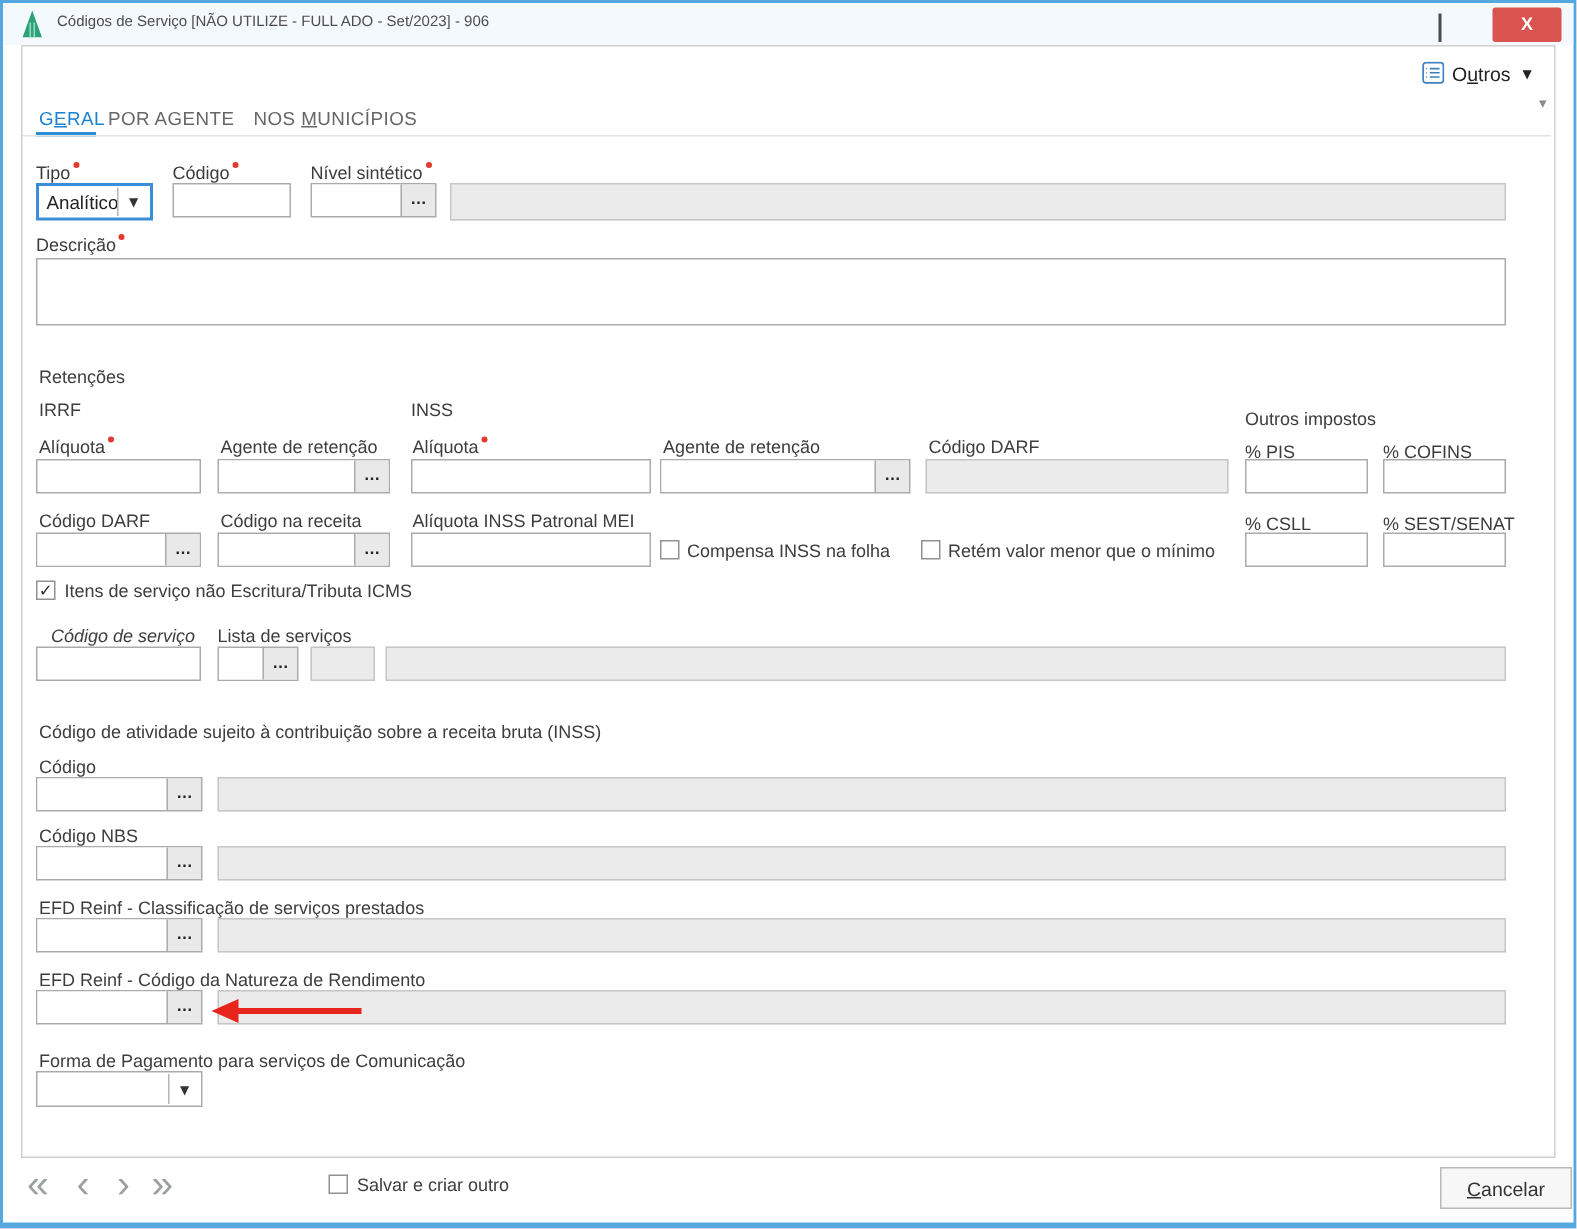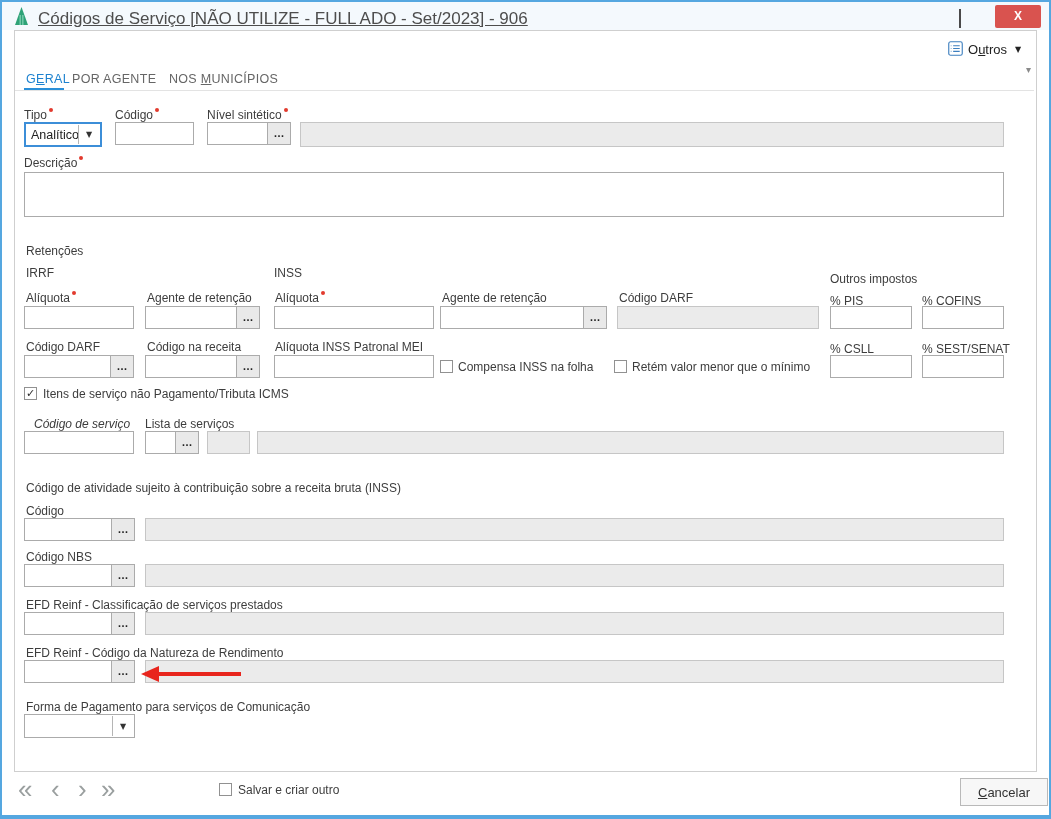--- a/index.html
+++ b/index.html
@@ -5,21 +5,21 @@
   html,body{margin:0;padding:0;background:#e8e8e8;}
   .window{
     position:relative;width:1047px;height:813px;margin:0 auto;
     border:2px solid #55a7e0;border-bottom-width:4px;background:#fff;
     font-family:"Liberation Sans","DejaVu Sans",sans-serif;overflow:hidden;
     box-sizing:content-box;
   }
   .abs{position:absolute;}
   
   .titlebar{position:absolute;left:0;top:0;width:100%;height:28px;background:#f4f9fd;}
-  .title-text{position:absolute;left:36px;top:7px;font-size:17px;color:#4d4d4d;white-space:nowrap;text-decoration:underline;}
+  .title-text{position:absolute;left:36px;top:7px;font-size:10px;color:#4d4d4d;white-space:nowrap;}
   .btn-max{position:absolute;left:957px;top:8px;width:24px;height:16px;cursor:pointer;}
   .btn-max .sq{width:11px;height:9px;border:1px solid #4a4a4a;margin:3px auto 0;}
   .btn-close{position:absolute;left:993px;top:3px;width:46px;height:23px;background:#d9534f;border-radius:2px;
     color:#fff;font-size:12px;font-weight:bold;text-align:center;line-height:23px;cursor:pointer;}
   
   .content{position:absolute;left:12px;top:28px;width:1021px;height:740px;border:1px solid #cfcfcf;background:#fff;}
   
   .outros{position:absolute;left:946px;top:36px;height:23px;display:flex;align-items:center;gap:5px;cursor:pointer;font-size:13px;color:#222;}
   .outros .dd{font-size:8px;color:#222;margin-left:3px;font-family:"DejaVu Sans",sans-serif;}
   .collapse-arrow{position:absolute;left:1024px;top:62px;font-size:10px;color:#8a8a8a;cursor:pointer;font-family:"DejaVu Sans",sans-serif;}
@@ -159,21 +159,21 @@
   <span class="cb" style="left:438px;top:358px;"></span>
   <span class="lbl" style="left:456px;top:358px;">Compensa INSS na folha</span>
   <span class="cb" style="left:612px;top:358px;"></span>
   <span class="lbl" style="left:630px;top:358px;">Retém valor menor que o mínimo</span>
   <input class="field" style="left: 828px; top: 353px; width: 82px;">
   <input class="field" style="left: 920px; top: 353px; width: 82px;">
 
   <span class="cb" style="left:22px;top:385px;">
       <span>✓</span>
     </span>
-  <span class="lbl" style="left:41px;top:385px;">Itens de serviço não Pagamento/Tributa ICMS</span>
+  <span class="lbl" style="left:41px;top:385px;">Itens de serviço não Escritura/Tributa ICMS</span>
 
   <span class="lbl" style="left:32px;top:415px;font-style:italic;">Código de serviço</span>
   <span class="lbl" style="left:143px;top:415px;text-align:right;">Lista de serviços</span>
   <input class="field" style="left: 22px; top: 429px; width: 110px;">
   <div class="field lookup" style="left:143px;top:429px;width:54px;">
     <input class="lk-in" style="">
     <span class="lk-btn">…</span>
   </div>
   <div class="field dis" style="left:205px;top:429px;width:43px;"></div>
   <div class="field dis" style="left:255px;top:429px;width:747px;"></div>

